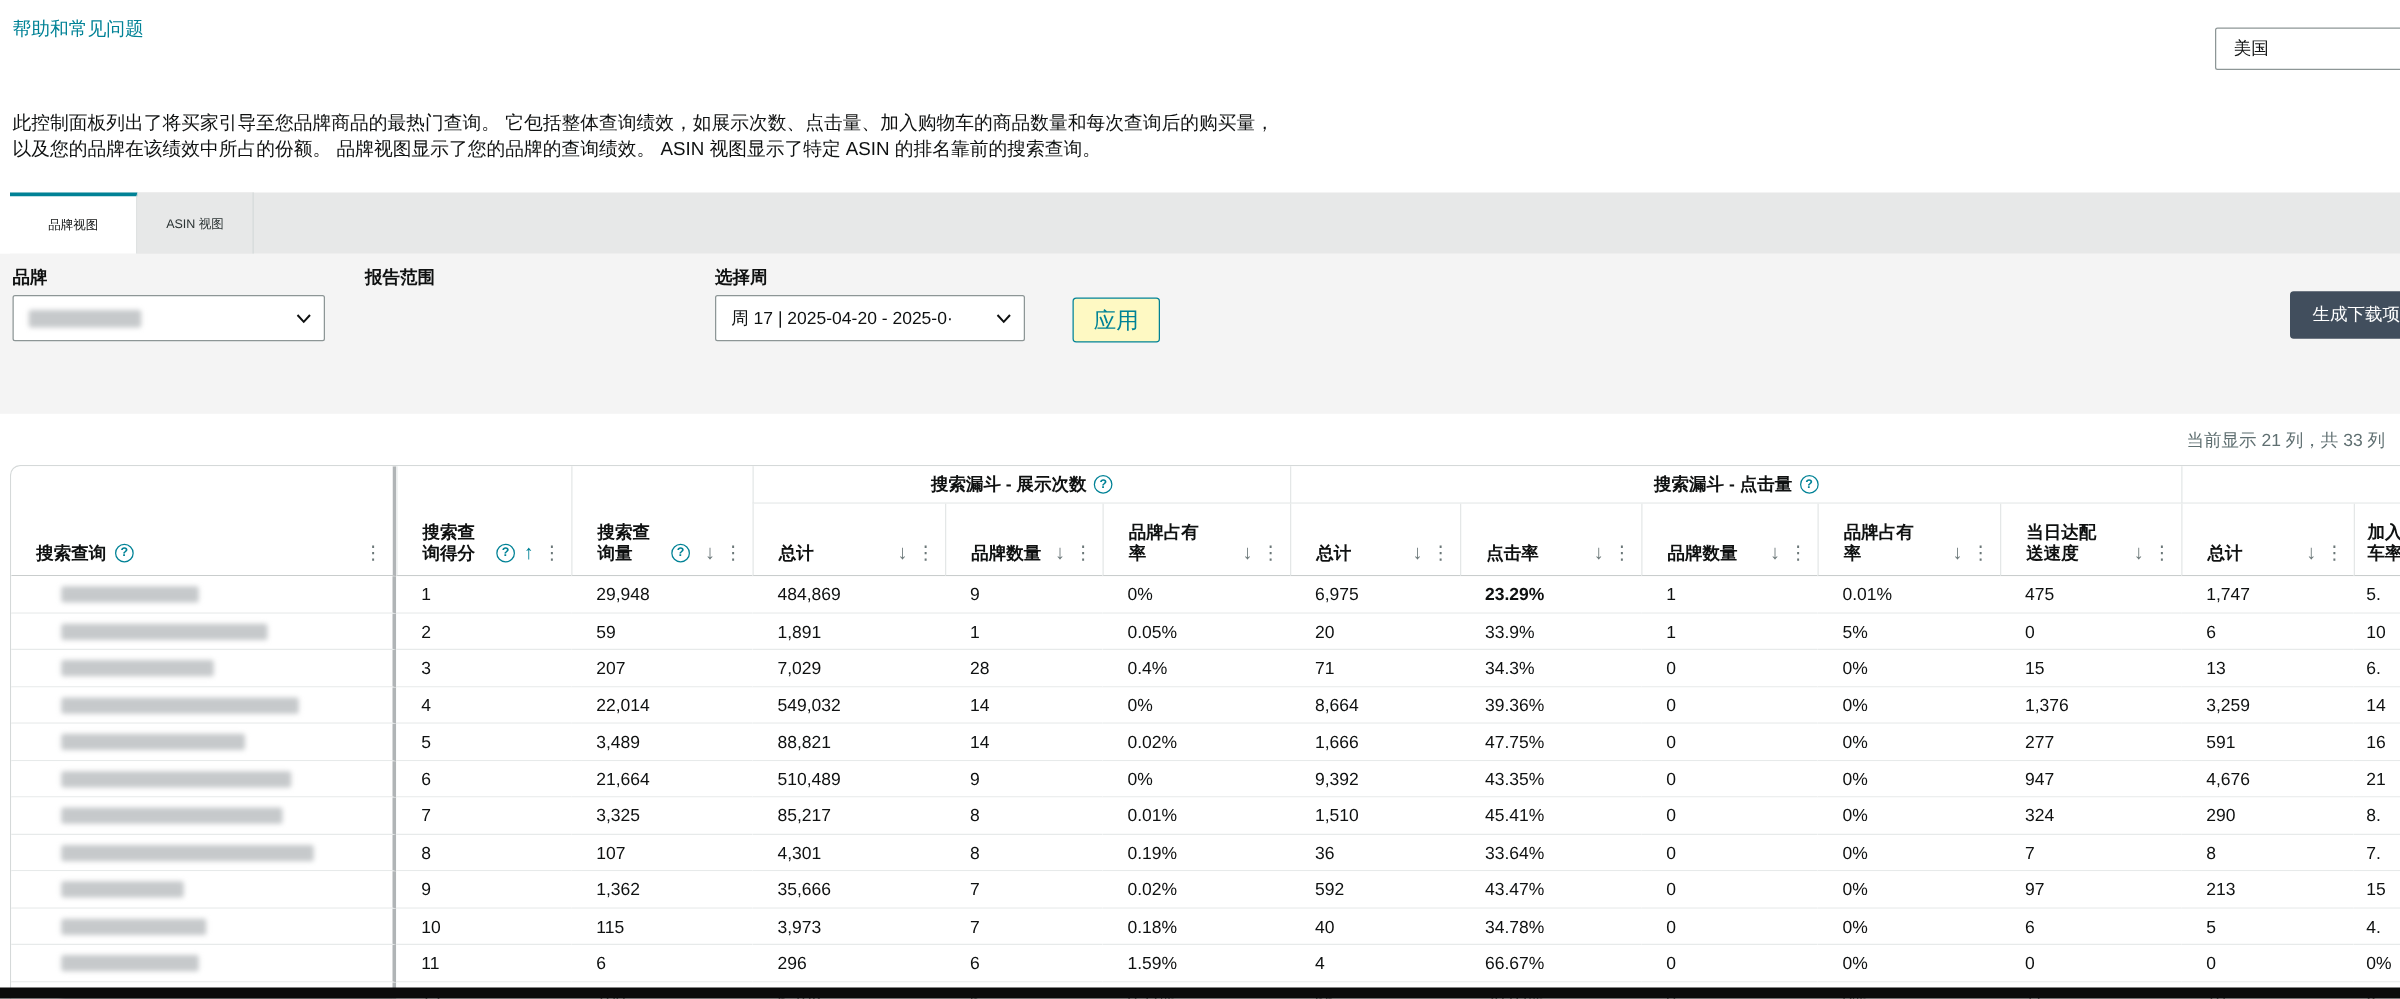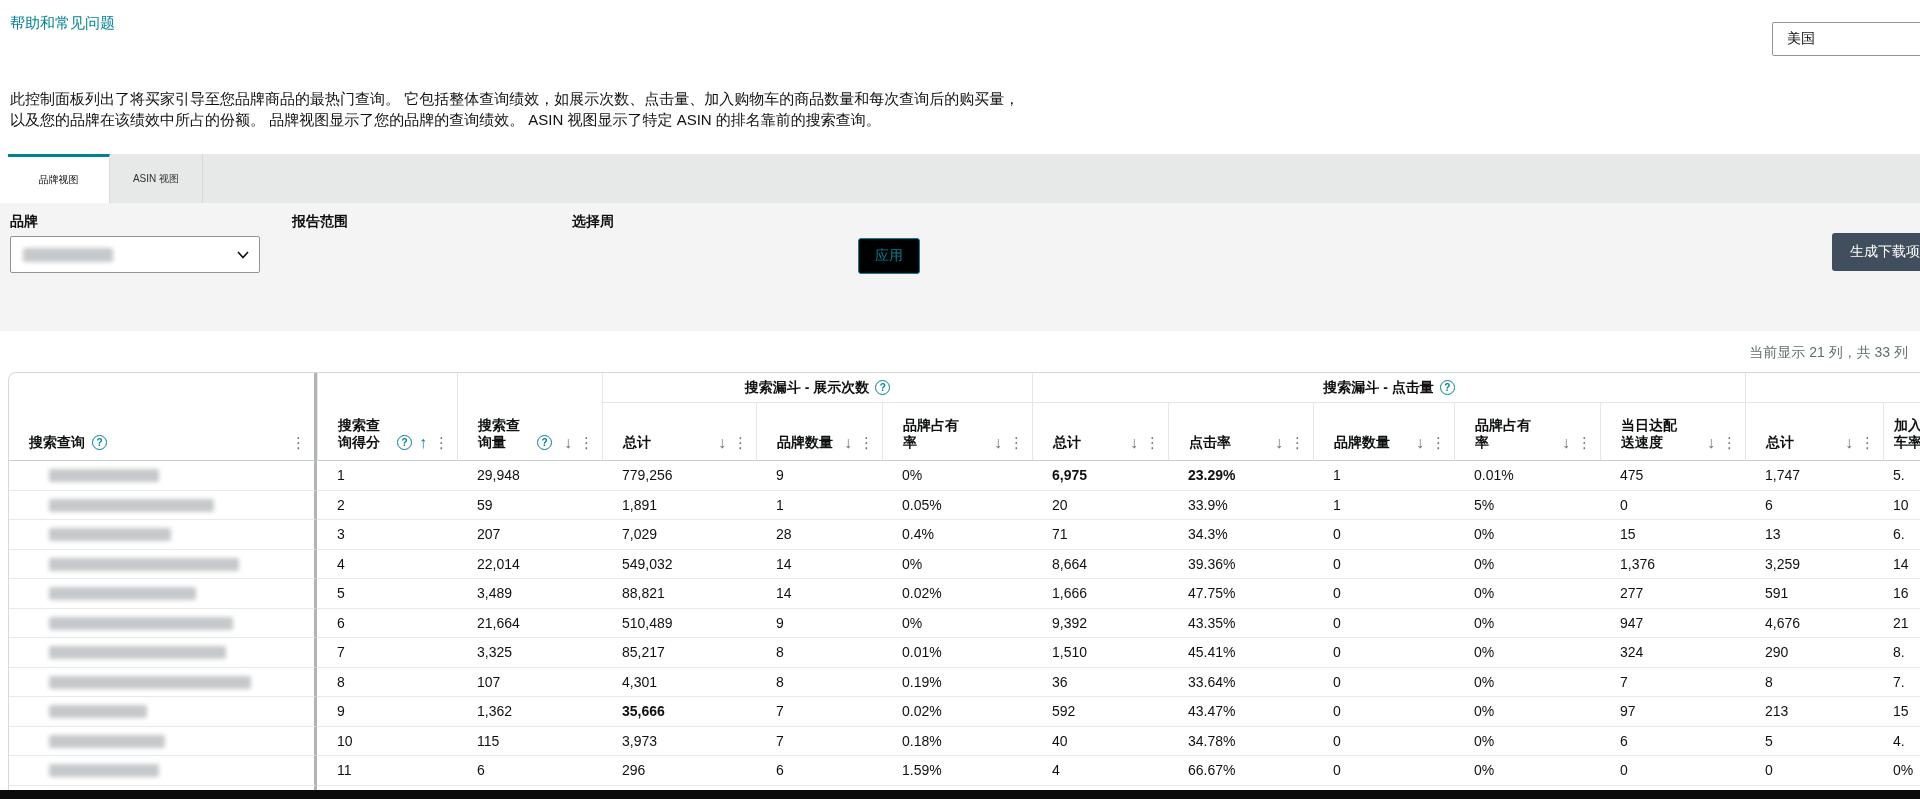--- a/index.html
+++ b/index.html
@@ -20,22 +20,22 @@
   .tab.active { width:102px; background:#fff; border-top:3px solid #008296; border-right:1px solid #d5d9d9; font-weight:400; }
   .tab.inactive { width:93px; background:#e7e8e8; border-right:1px solid #d5d9d9; color:#2b3333; }
 
   
   .filter-panel { position:absolute; left:0; top:203px; width:1920px; height:128px; background:#f4f4f4; }
   .flabel { position:absolute; top:10px; font-size:14px; font-weight:700; color:#0f1111; }
   .fselect { position:absolute; top:33px; height:37px; background:#fff; border:1px solid #8d9696; border-radius:2px;
     display:flex; align-items:center; justify-content:space-between; padding:0 10px 0 12px; font-size:14px; cursor:pointer; }
   .chev { width:12px; height:8px; flex:0 0 auto; }
   .blur-pill { background:#c6c9cb; border-radius:2px; height:14px; filter:blur(2px); }
-  .apply-btn { position:absolute; left:858px; top:35px; height:36px; padding:0 16px; background:#000000;
-    border:1px solid #008296; border-radius:3px; color:#008296; font-size:14px; cursor:pointer; }
+  .apply-btn { position:absolute; left:858px; top:35px; height:36px; padding:0 16px; background:#fef9c3;
+    border:1px solid #008296; border-radius:3px; color:#008296; font-size:18px; cursor:pointer; }
   .gen-btn { position:absolute; left:1832px; top:30px; height:38px; padding:0 18px; background:#414e5d; color:#fff;
     border:none; border-radius:3px; font-size:14px; white-space:nowrap; cursor:pointer; }
 
   
   .col-summary { position:absolute; right:12px; top:344px; font-size:14px; color:#5f6f71; }
 
   
   .tbl-wrap { position:absolute; left:8px; top:372px; width:1912px; height:427px; overflow:hidden; }
   .tbl { display:grid; width:2054px;
     grid-template-columns:308px 140px 145px 154px 126px 150px 136px 145px 141px 146px 145px 138px 180px;
@@ -92,20 +92,26 @@
   <span class="flabel" style="left:572px">选择周</span>
 
   <div class="fselect" style="left:10px; width:250px">
     <span class="blur-pill" style="width:90px"></span>
     <svg class="chev" viewBox="0 0 12 8">
         <polyline points="1,1 6,6.5 11,1" fill="none" stroke="#0f1111" stroke-width="1.6"></polyline>
       </svg>
   </div>
 
 
+  <div class="fselect" style="left:572px; width:248px">
+    <span style="overflow:hidden; white-space:nowrap">周 17 | 2025-04-20 - 2025-0·</span>
+    <svg class="chev" viewBox="0 0 12 8">
+        <polyline points="1,1 6,6.5 11,1" fill="none" stroke="#0f1111" stroke-width="1.6"></polyline>
+      </svg>
+  </div>
 
   <button class="apply-btn">应用</button>
   <button class="gen-btn">生成下载项</button>
 </div>
 
 <div class="col-summary">当前显示 21 列，共 33 列</div>
 
 <div class="tbl-wrap">
   <div class="tbl" id="tbl">
       <div class="hcell tallcell col1" style="grid-column: 1; border-left: none;">
@@ -182,24 +188,24 @@
         <span class="kebab">⋮</span>
       </div>
       <div class="hcell bl lastcol" style="grid-area: 2 / 13; padding-left: 10px;">
         <span class="lbl lblw62">加入购物车率</span>
       </div>
       <div class="dcell qcol" style="grid-area: 3 / 1;">
         <div class="qpill" style="width: 110px;"></div>
       </div>
       <div class="dcell" style="grid-area: 3 / 2;">1</div>
       <div class="dcell" style="grid-area: 3 / 3;">29,948</div>
-      <div class="dcell" style="grid-area: 3 / 4;">779,256</div>
+      <div class="dcell" style="grid-area: 3 / 4;">484,869</div>
       <div class="dcell" style="grid-area: 3 / 5;">9</div>
       <div class="dcell" style="grid-area: 3 / 6;">0%</div>
-      <div class="dcell" style="grid-area: 3 / 7; font-weight: bold;">6,975</div>
+      <div class="dcell" style="grid-area: 3 / 7;">6,975</div>
       <div class="dcell" style="grid-area: 3 / 8; font-weight: bold;">23.29%</div>
       <div class="dcell" style="grid-area: 3 / 9;">1</div>
       <div class="dcell" style="grid-area: 3 / 10;">0.01%</div>
       <div class="dcell" style="grid-area: 3 / 11;">475</div>
       <div class="dcell" style="grid-area: 3 / 12;">1,747</div>
       <div class="dcell lastcol" style="grid-area: 3 / 13;">5.</div>
       <div class="dcell qcol" style="grid-area: 4 / 1;">
         <div class="qpill" style="width: 165px;"></div>
       </div>
       <div class="dcell" style="grid-area: 4 / 2;">2</div>
@@ -302,21 +308,21 @@
       <div class="dcell" style="grid-area: 10 / 9;">0</div>
       <div class="dcell" style="grid-area: 10 / 10;">0%</div>
       <div class="dcell" style="grid-area: 10 / 11;">7</div>
       <div class="dcell" style="grid-area: 10 / 12;">8</div>
       <div class="dcell lastcol" style="grid-area: 10 / 13;">7.</div>
       <div class="dcell qcol" style="grid-area: 11 / 1;">
         <div class="qpill" style="width: 98px;"></div>
       </div>
       <div class="dcell" style="grid-area: 11 / 2;">9</div>
       <div class="dcell" style="grid-area: 11 / 3;">1,362</div>
-      <div class="dcell" style="grid-area: 11 / 4; font-weight: bold;">35,666</div>
+      <div class="dcell" style="grid-area: 11 / 4;">35,666</div>
       <div class="dcell" style="grid-area: 11 / 5;">7</div>
       <div class="dcell" style="grid-area: 11 / 6;">0.02%</div>
       <div class="dcell" style="grid-area: 11 / 7;">592</div>
       <div class="dcell" style="grid-area: 11 / 8;">43.47%</div>
       <div class="dcell" style="grid-area: 11 / 9;">0</div>
       <div class="dcell" style="grid-area: 11 / 10;">0%</div>
       <div class="dcell" style="grid-area: 11 / 11;">97</div>
       <div class="dcell" style="grid-area: 11 / 12;">213</div>
       <div class="dcell lastcol" style="grid-area: 11 / 13;">15</div>
       <div class="dcell qcol" style="grid-area: 12 / 1;">

